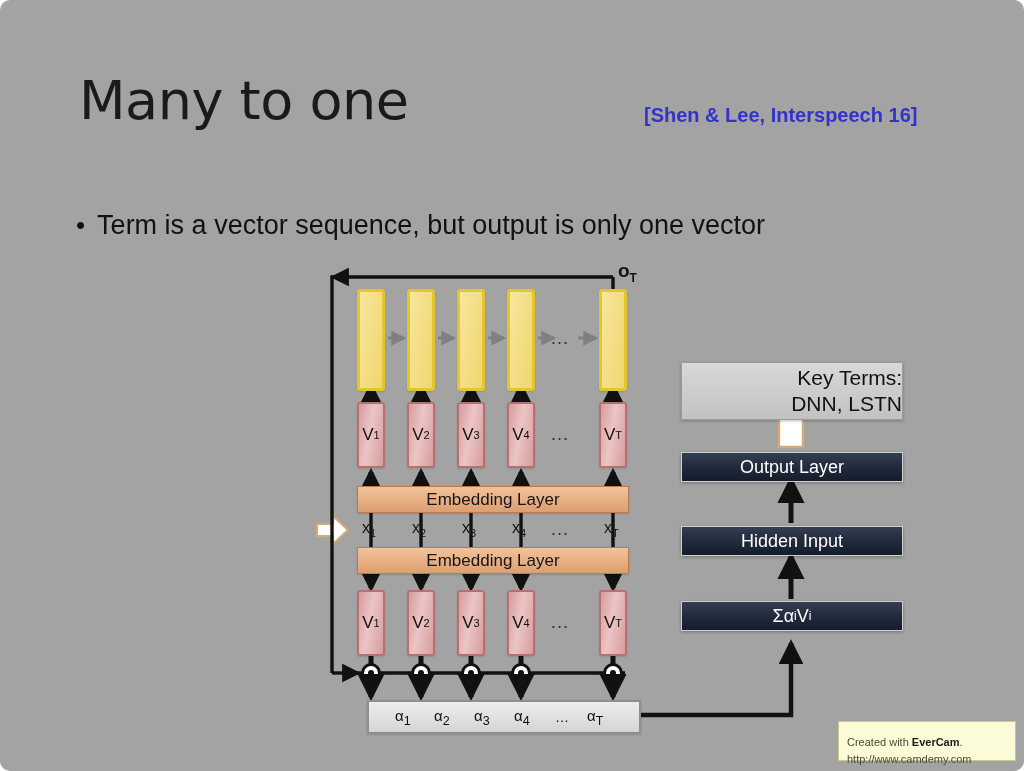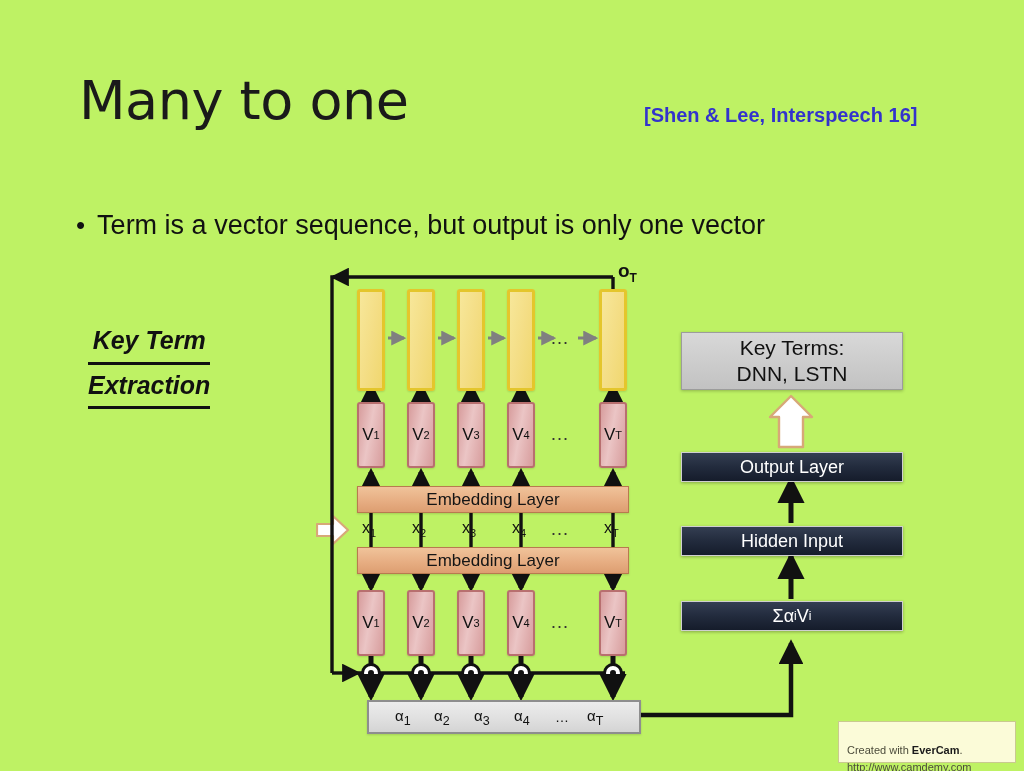--- a/index.html
+++ b/index.html
@@ -3,21 +3,21 @@
 <meta charset="utf-8">
 <style>
   html,body{margin:0;padding:0;}
   body{
     width:1024px;height:771px;
     background:#ffffff;
     font-family:"Liberation Sans", sans-serif;
     position:relative;
     overflow:hidden;
   }
-  .slide{position:absolute;inset:0;background:#bef264;}
+  .slide{position:absolute;inset:0;background:#a3a3a3;border-radius:10px;}
 
   
   .title{
     position:absolute;left:79px;top:74px;
     font-size:54px;line-height:1;
     color:#1a1a1a;font-weight:400;
     letter-spacing:-0.5px;
     font-family:"DejaVu Sans", sans-serif;
   }
   .citation{
@@ -124,42 +124,38 @@
     display:flex;flex-direction:column;align-items:center;justify-content:center;
     font-size:21px;color:#111;line-height:1.22;
     box-shadow:0 1px 3px rgba(0,0,0,.25);
   }
 
   
   .evercam{
     position:absolute;left:838px;top:721px;width:178px;height:40px;
     background:#fbfbd8;border:1px solid #c9c98f;
     font-size:11px;color:#4b4b3a;
-    padding:20px 8px;box-sizing:border-box;line-height:1.5;
+    padding:12px 8px;box-sizing:border-box;line-height:1.5;
     font-family:"Liberation Sans", sans-serif;
   }
   .evercam b{color:#1a1a1a;}
 </style>
 </head>
 <body>
 
 <div class="slide">
 
   <div class="title">Many to one</div>
   <div class="citation">[Shen &amp; Lee, Interspeech 16]</div>
 
   <div class="bullet-row">
     <span class="bullet-dot">•</span>
     <span class="bullet-text">Term is a vector sequence, but output is only one vector</span>
   </div>
 
-  <div class="kte">
-    <span>Key Term</span>
-    <span>Extraction</span>
-  </div>
 
 
   <svg class="arrow-out" viewBox="0 0 34 34">
     <polygon points="1,11 17,11 17,3 32,17 17,31 17,23 1,23" fill="#ffffff" stroke="#d7a878" stroke-width="2.2" stroke-linejoin="round"></polygon>
   </svg>
 
   <svg class="diagram" viewBox="0 0 1024 771">
     <defs>
       <marker id="bkArrow" viewBox="0 0 10 10" refX="8.5" refY="5" markerWidth="5.5" markerHeight="5.5" orient="auto-start-reverse">
         <path d="M 0 0 L 10 5 L 0 10 z" fill="#111"></path>
@@ -282,21 +278,21 @@
 
   <div class="alphabar" style="position:absolute;left:357px;top:700px;width:270px;margin-left:10px;">
     <span style="left:26px;">α<sub>1</sub></span>
     <span style="left:65px;">α<sub>2</sub></span>
     <span style="left:105px;">α<sub>3</sub></span>
     <span style="left:145px;">α<sub>4</sub></span>
     <span style="left:186px;font-size:14px;">…</span>
     <span style="left:218px;">α<sub>T</sub></span>
   </div>
 
-  <div class="graybox" style="left:681px;top:332px;width:220px;height:56px;">
+  <div class="graybox" style="left:681px;top:362px;width:220px;height:56px;align-items:flex-end;">
     <div>Key Terms:</div>
     <div>DNN, LSTN</div>
   </div>
 
   <div class="navybar" style="left:681px;top:452px;width:220px;">Output Layer</div>
 
   <div class="navybar" style="left:681px;top:526px;width:220px;">Hidden Input</div>
 
   <div class="navybar" style="left:681px;top:601px;width:220px;">
     <span>Σα</span>

